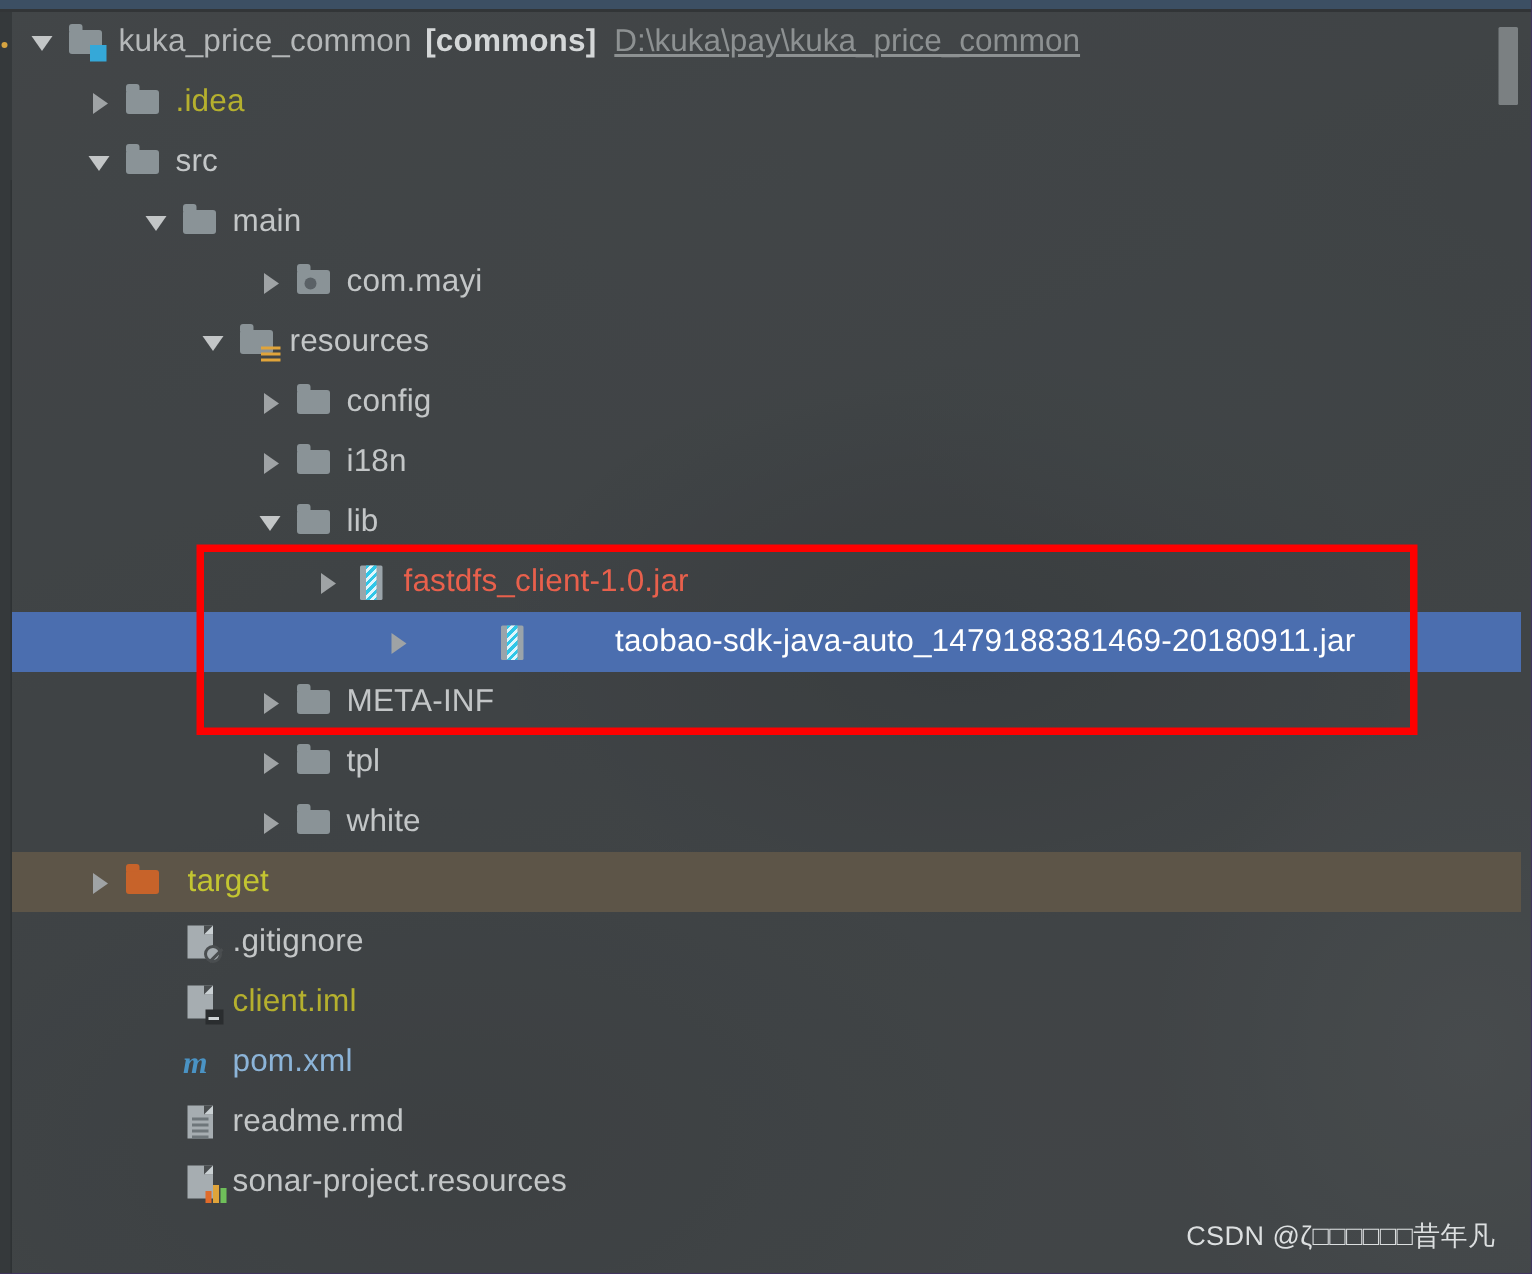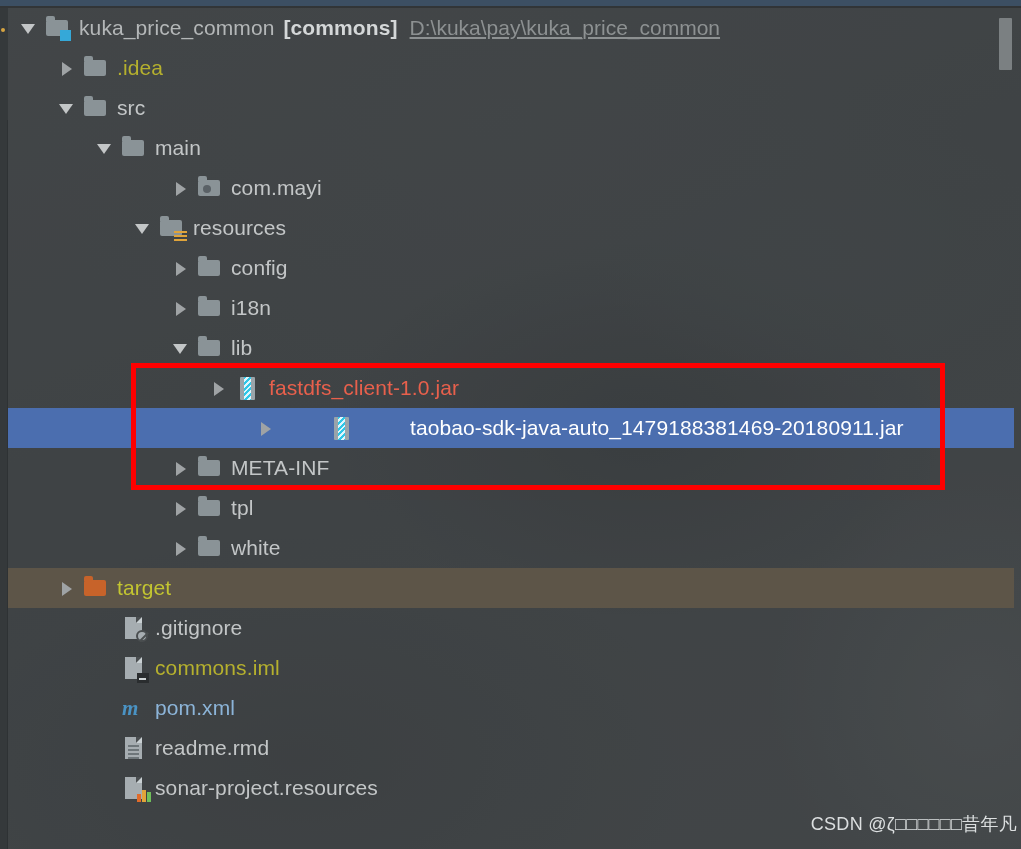--- a/index.html
+++ b/index.html
@@ -37,21 +37,21 @@
   
   .scrollbar-track{position:absolute;right:3px;top:8px;width:16px;height:841px;background:transparent;}
   .scrollbar-thumb{position:absolute;right:6px;top:10px;width:13px;height:52px;background:#7b8082;border-radius:1px;}
 
   
   .tree{position:absolute;left:8px;top:8px;width:1006px;height:841px;}
   .row{position:relative;height:40px;display:flex;align-items:center;white-space:nowrap;}
   .row .indent{display:inline-block;flex:0 0 auto;}
   .label{font-size:21px;color:#b4b7b8;letter-spacing:.1px;}
   .label.yellow{color:#b5b02e;}
-  .label.olive{color:#c3c531;}
+  .label.olive{color:#c3c531;margin-left:8px;}
   .label.red{color:#e8604c;}
   .label.blue{color:#8cb4d8;}
   .label.white{color:#c3c6c7;}
   .label.bold{font-weight:bold;color:#d4d7d8;}
   .path{font-size:21px;color:#8d9192;margin-left:12px;text-decoration:underline;}
 
   .row.selected{background:#4b6eaf;gap:47px;}
   .row.selected .label{color:#ffffff;}
   .row.hover{background:#5d5548;}
 
@@ -101,21 +101,21 @@
   .badge-bars i{display:block;width:4px;background:#e06b2a;}
   .badge-bars i:nth-child(2){height:12px;background:#e0a43a;}
   .badge-bars i:nth-child(1){height:8px;background:#e06b2a;}
   .badge-bars i:nth-child(3){height:10px;background:#6fbf5a;}
   .mvn{position:absolute;left:2px;top:2px;width:24px;height:22px;color:#4a93c4;font-style:italic;font-weight:bold;font-size:21px;line-height:22px;font-family:"Liberation Serif",serif;}
 
   
   .redbox{position:absolute;left:131px;top:363px;width:814px;height:127px;border:5px solid #fe0000;box-sizing:border-box;pointer-events:none;}
 
   
-  .watermark{position:absolute;right:4px;bottom:13px;font-size:18px;color:#dcdfe0;letter-spacing:.3px;}
+  .watermark{position:absolute;right:24px;bottom:13px;font-size:18px;color:#dcdfe0;letter-spacing:.3px;}
 </style>
 </head>
 <body>
 
 <div class="screen">
   <div class="bg-photo"></div>
   <div class="bg-tint"></div>
 
   <div class="topstrip"></div>
   <div class="topstrip-shadow"></div>
@@ -271,21 +271,21 @@
         </span>
         <span class="label white">.gitignore</span>
       </div>
       <div class="row">
         <span class="indent" style="width: 86px;"></span>
         <span class="tri none"></span>
         <span class="ico">
           <span class="file"></span>
           <span class="badge-dark"></span>
         </span>
-        <span class="label yellow">commons.iml</span>
+        <span class="label yellow">client.iml</span>
       </div>
       <div class="row">
         <span class="indent" style="width: 86px;"></span>
         <span class="tri none"></span>
         <span class="ico">
           <span class="mvn">m</span>
         </span>
         <span class="label blue">pom.xml</span>
       </div>
       <div class="row">

